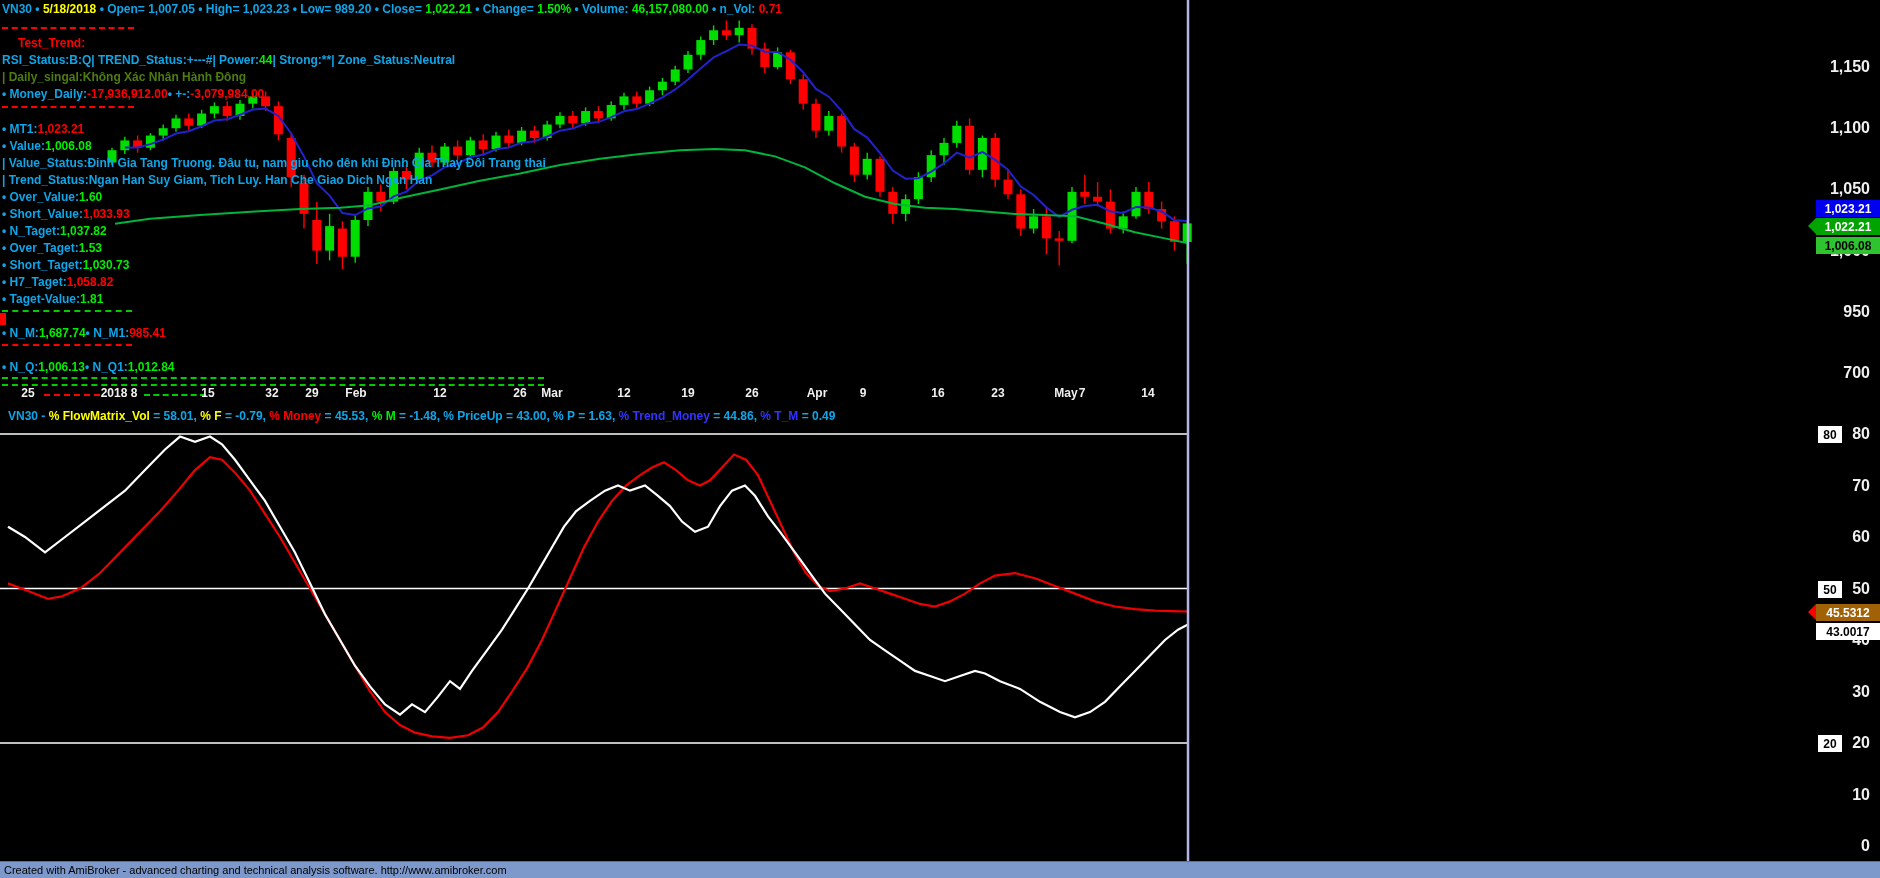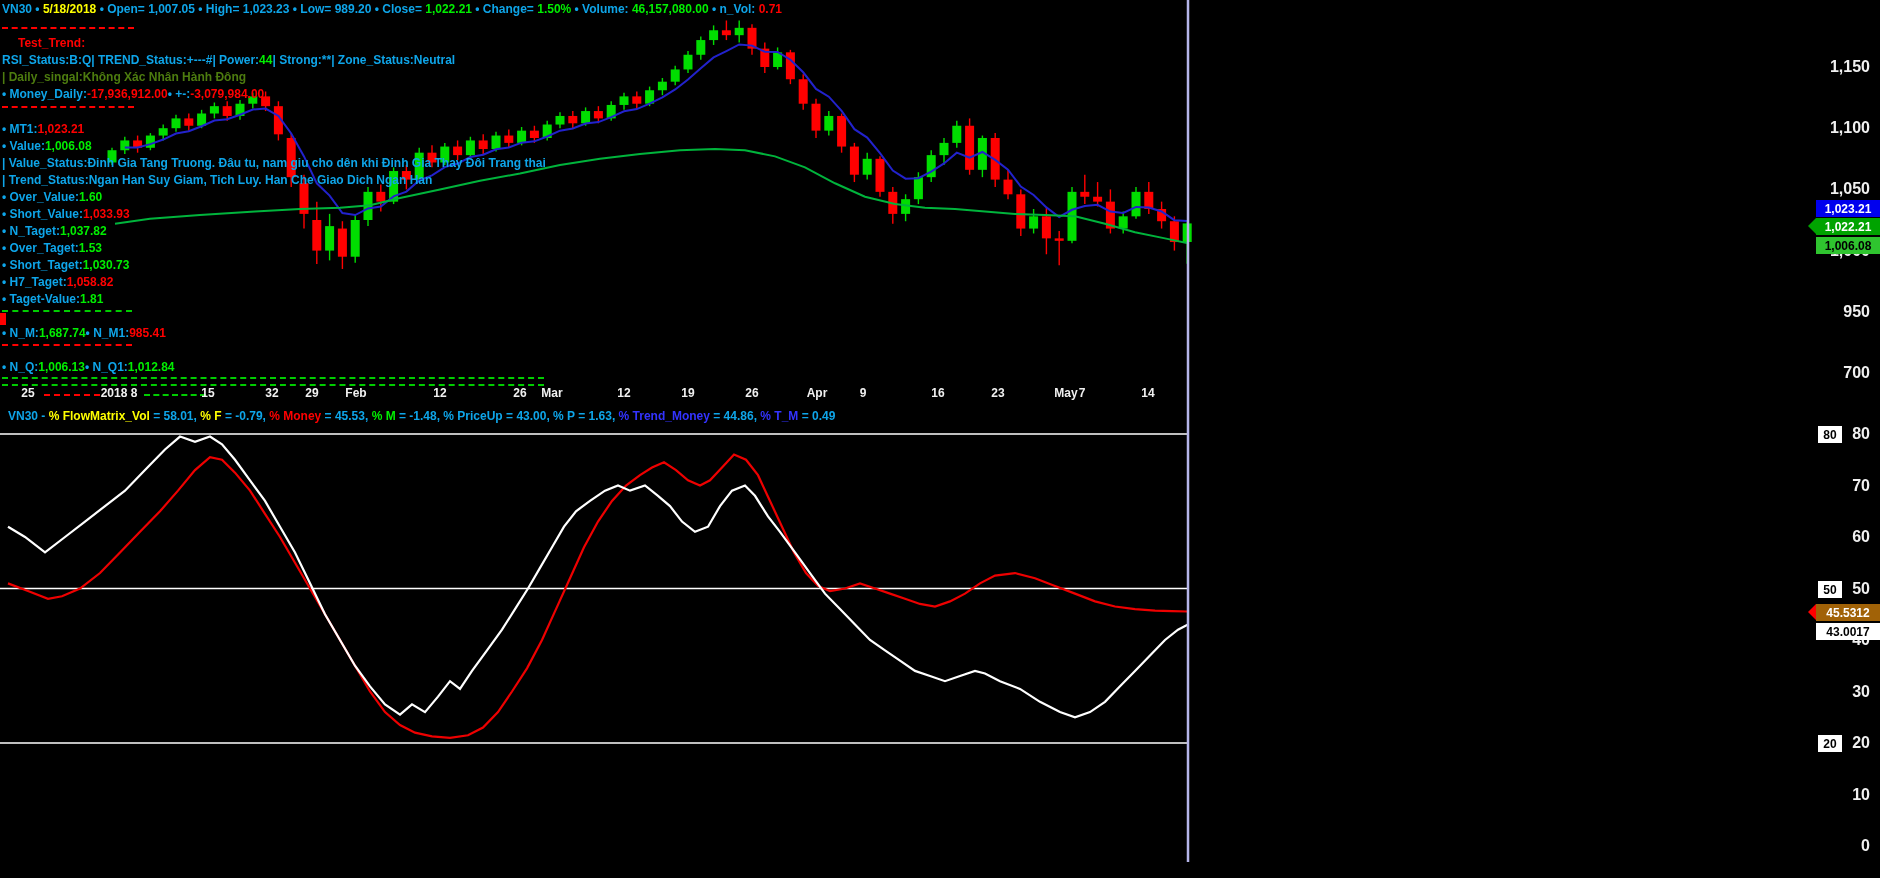--- a/index.html
+++ b/index.html
@@ -282,13 +282,16 @@
       <div class="badge" style="top: 200px; right: 0px; width: 64px; background: rgb(0, 0, 238); color: rgb(255, 255, 255);">1,023.21</div>
       <div class="badge" style="top: 218px; right: 0px; width: 64px; background: rgb(0, 163, 0); color: rgb(255, 255, 255);">1,022.21<span class="arr" style="border-right-color: rgb(0, 163, 0);"></span></div>
       <div class="badge" style="top: 237px; right: 0px; width: 64px; background: rgb(47, 196, 47); color: rgb(0, 0, 0);">1,006.08</div>
       <div class="badge" style="top: 604px; right: 0px; width: 64px; background: #a16207; color: rgb(255, 255, 255);">45.5312<span class="arr" style="border-right-color: rgb(255, 0, 0);"></span></div>
       <div class="badge" style="top: 623px; right: 0px; width: 64px; background: rgb(255, 255, 255); color: rgb(0, 0, 0);">43.0017</div>
       <div class="badge" style="top: 426px; right: 38px; width: 24px; background: rgb(255, 255, 255); color: rgb(0, 0, 0);">80</div>
       <div class="badge" style="top: 581px; right: 38px; width: 24px; background: rgb(255, 255, 255); color: rgb(0, 0, 0);">50</div>
       <div class="badge" style="top: 735px; right: 38px; width: 24px; background: rgb(255, 255, 255); color: rgb(0, 0, 0);">20</div>
     </div>
 
+  <div class="footer">
+    <span>Created with AmiBroker - advanced charting and technical analysis software. http://www.amibroker.com</span>
+  </div>
 </div>
 
 </body></html>

